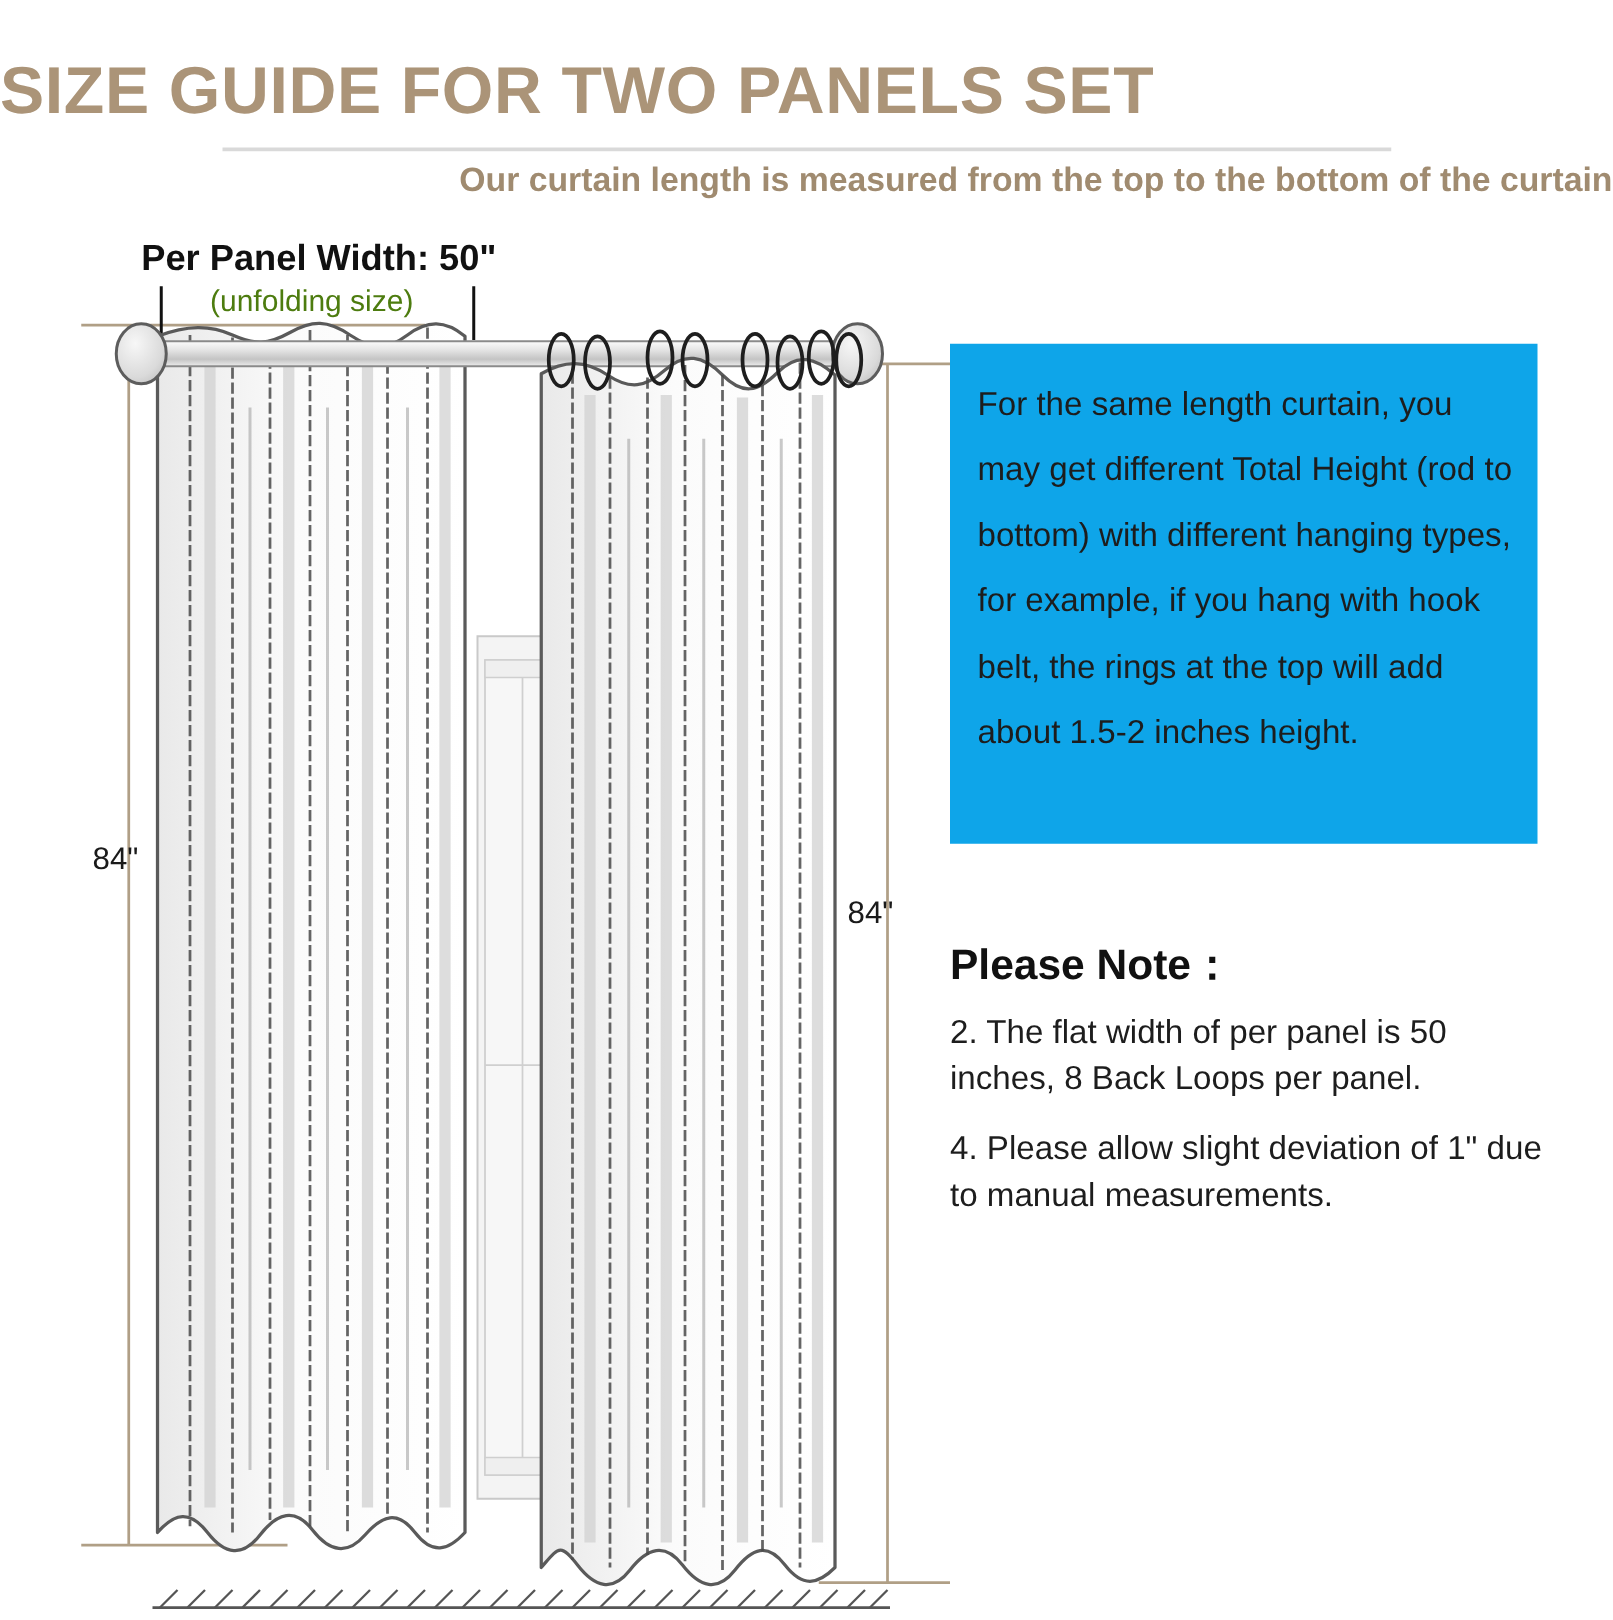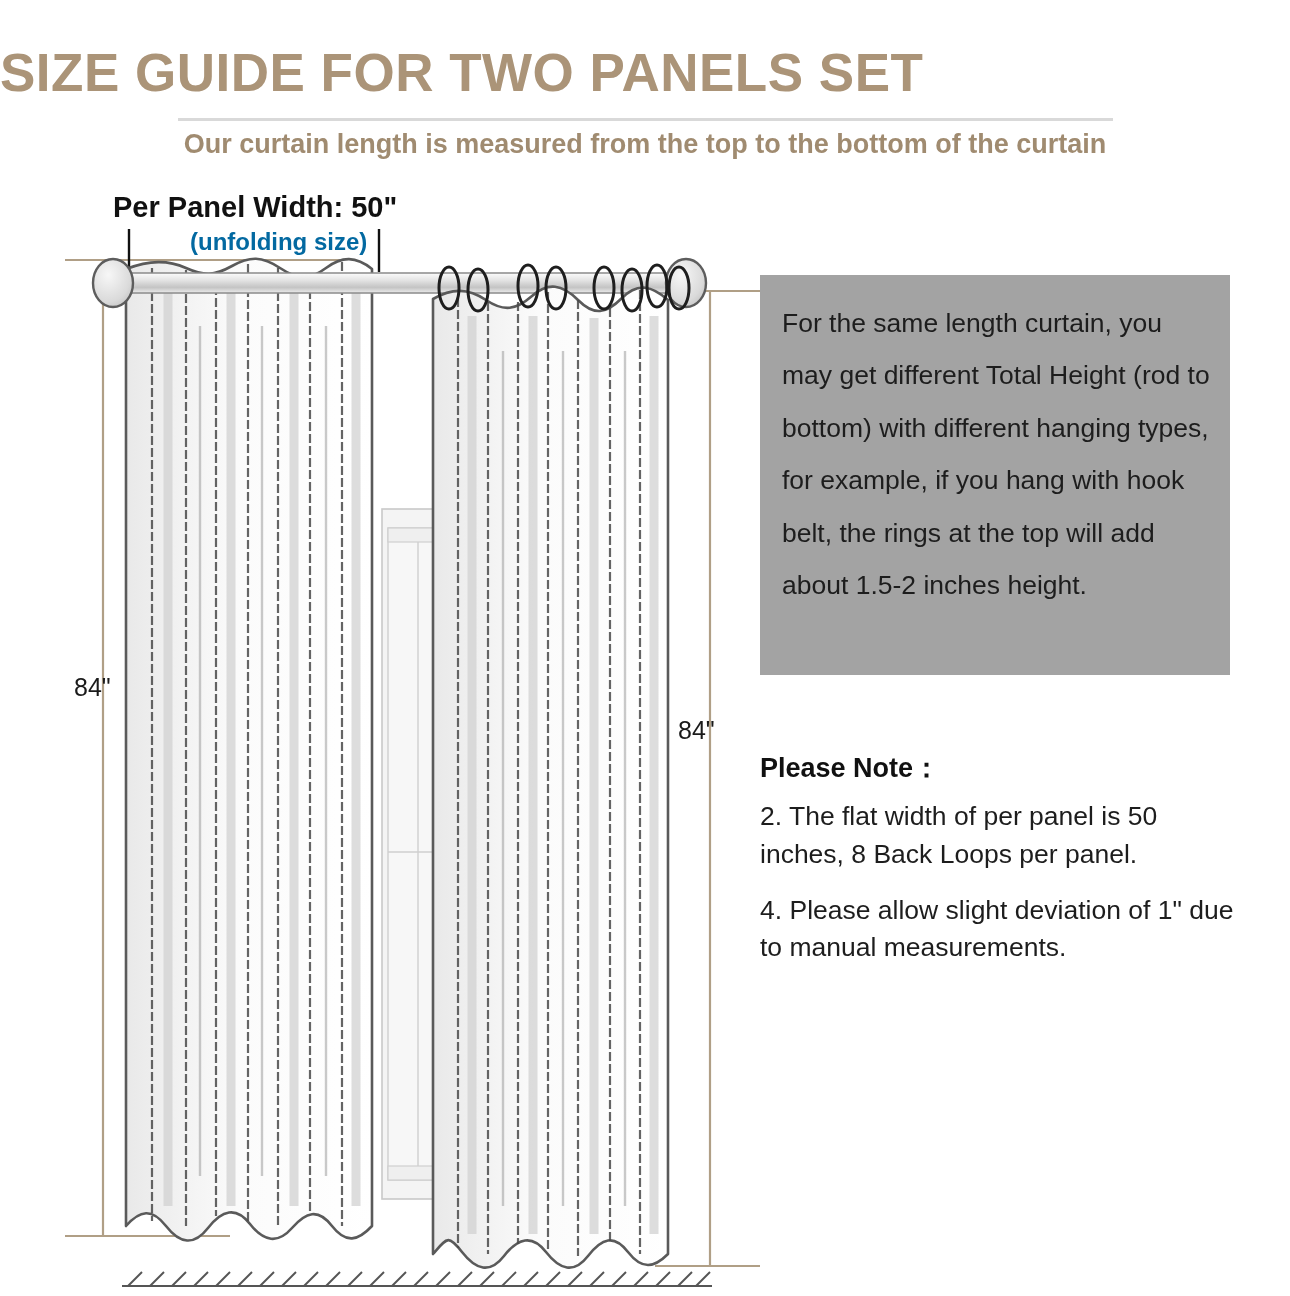--- a/index.html
+++ b/index.html
@@ -43,21 +43,21 @@
     left: 178px;
     width: 935px;
     height: 3px;
     background: #d9d9d9;
   }
   #subtitle {
     position: absolute;
     top: 128px;
     left: 0;
     width: 1290px;
-    text-align: center;
+    text-align: right;
     font-size: 27px;
     font-weight: 700;
     color: #a08b70;
     line-height: 1.2;
     white-space: nowrap;
   }
 
   
   #diagram {
     position: absolute;
@@ -82,61 +82,60 @@
     font-size: 29px;
     font-weight: 700;
     color: #111111;
     white-space: nowrap;
   }
   #unfolding-label {
     position: absolute;
     top: 52px;
     left: 168px;
     font-size: 24px;
-    font-weight: 700;
-    color: #0369a1;
-    white-space: nowrap;
-    margin-left: 22px;
+    font-weight: 400;
+    color: #4d7c0f;
+    white-space: nowrap;
   }
   #height-left-label {
     top: 497px;
     left: 74px;
   }
   #height-right-label {
     top: 540px;
     left: 678px;
   }
 
   
   #info-panel {
     position: absolute;
     top: 275px;
     left: 760px;
     width: 470px;
     height: 400px;
-    background: #a3a3a3;
+    background: #0ea5e9;
   }
   #info-paragraph {
     position: absolute;
     top: 22px;
     left: 22px;
     width: 436px;
     font-size: 26.5px;
     line-height: 1.98;
     color: #1d1d1d;
   }
 
   #notes-block {
     position: absolute;
     top: 752px;
     left: 760px;
     width: 476px;
   }
   #notes-title {
-    font-size: 27px;
+    font-size: 34px;
     font-weight: 700;
     color: #111111;
     margin: 0 0 14px 0;
     line-height: 1.2;
   }
   .note-item {
     font-size: 26.5px;
     line-height: 1.42;
     color: #1d1d1d;
     margin-bottom: 18px;

